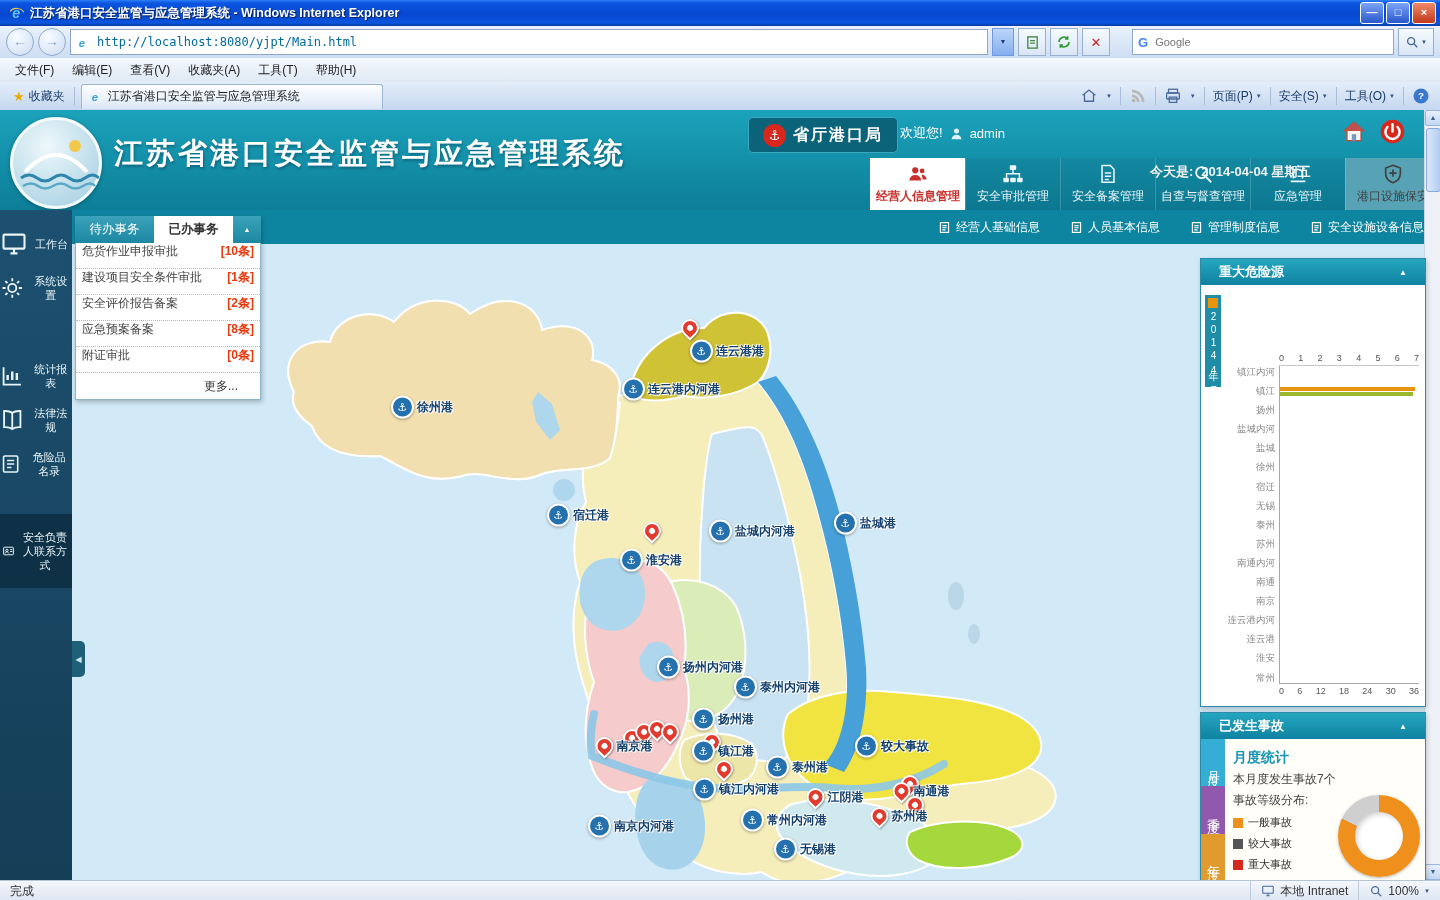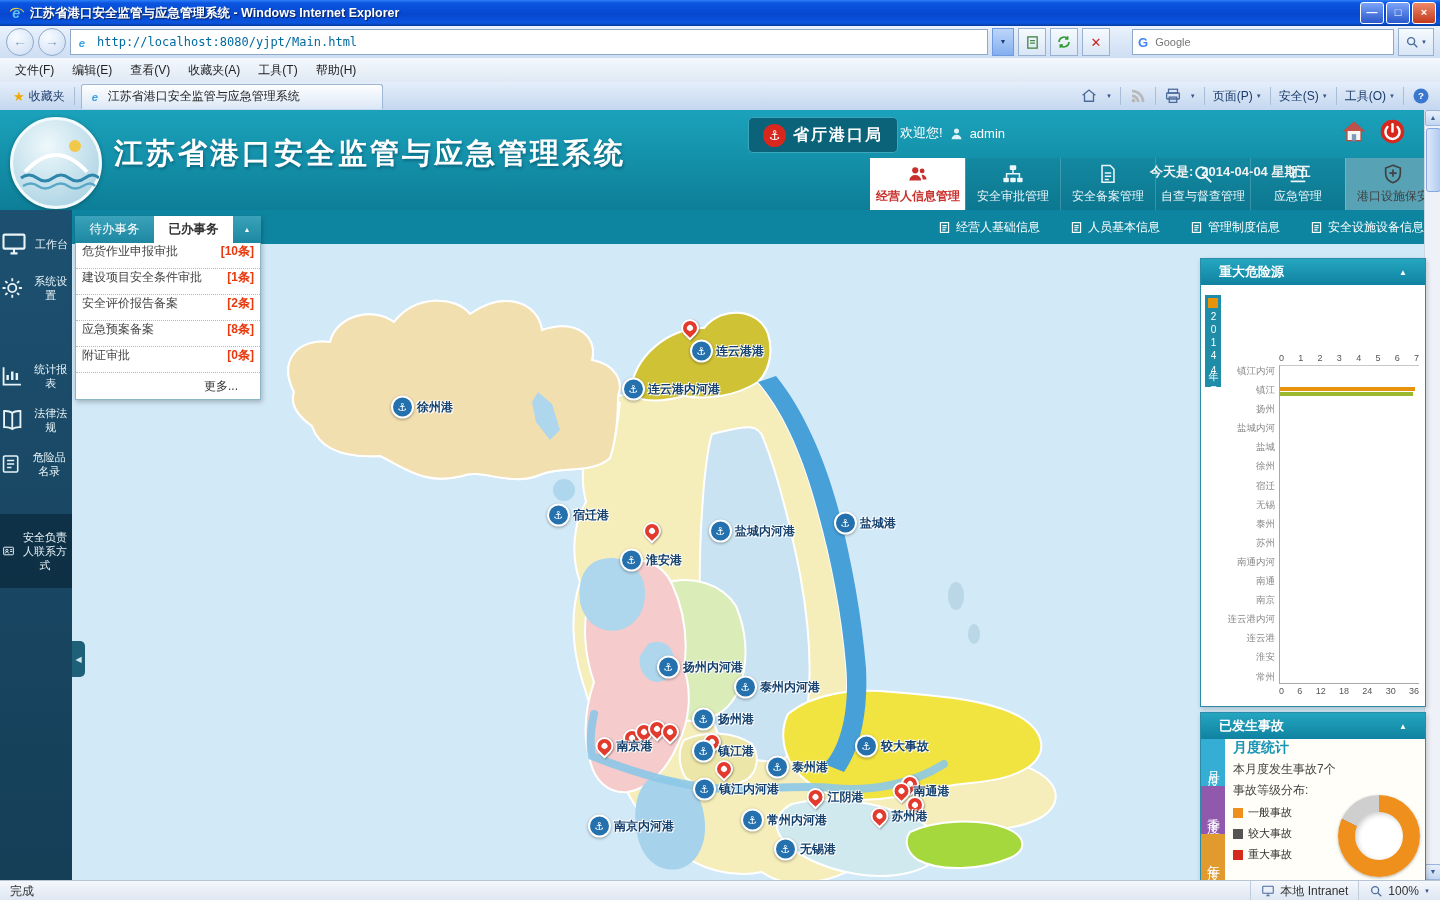--- a/index.html
+++ b/index.html
@@ -106,33 +106,33 @@
   .hz-body{position:relative;height:421px;}
   .hz-strip{position:absolute;left:4px;top:10px;width:16px;background:#1f8da8;display:flex;flex-direction:column;align-items:center;padding:3px 0;}
   .hz-strip-sq{width:10px;height:10px;background:#e8930c;}
   .hz-strip-text{writing-mode:vertical-lr;text-orientation:upright;color:#fff;font-size:10px;letter-spacing:2px;margin-top:3px;}
   .hz-legend{position:absolute;left:28px;top:12px;display:flex;flex-direction:column;gap:8px;}
   .hz-leg{display:flex;align-items:center;gap:4px;font-size:10px;color:#333;}
   .leg-sq{width:9px;height:9px;display:inline-block;flex:none;}
   .hz-chart{position:absolute;left:22px;top:66px;right:6px;bottom:8px;display:grid;grid-template-columns:56px 1fr;grid-template-rows:14px 1fr 14px;}
   .hz-axis{grid-column:2;display:flex;justify-content:space-between;font-size:9px;color:#555;align-items:center;}
   .hz-labels{grid-column:1;grid-row:2;display:flex;flex-direction:column;justify-content:space-between;padding:2px 4px 2px 0;}
-  .hz-name{font-size:9.5px;color:#888;text-align:right;line-height:1;font-family:Liberation Serif, serif;}
+  .hz-name{font-size:9.5px;color:#888;text-align:right;line-height:1;}
   .hz-plot{grid-column:2;grid-row:2;border-left:1px solid #a8a8a8;border-top:1px solid #c8c8c8;border-bottom:1px solid #a8a8a8;display:flex;flex-direction:column;justify-content:space-between;padding:2px 0;}
   .hz-row{display:flex;flex-direction:column;gap:1px;justify-content:center;}
   .hz-bar{height:4px;display:block;}
   .hz-bar.o{background:#e8930c;}
   .hz-bar.g{background:#9cb82e;}
 
   
   .accident-panel{position:absolute;left:1200px;top:602px;width:224px;height:168px;z-index:6;border:1px solid #2a8ca6;background:#fff;box-shadow:1px 2px 5px rgba(0,0,0,.2);}
   .acc-body{display:flex;height:142px;}
   .acc-tabs{width:24px;display:flex;flex-direction:column;}
   .acc-tab{flex:1;color:#fff;font-size:13px;writing-mode:vertical-lr;text-orientation:upright;display:flex;align-items:center;justify-content:center;letter-spacing:2px;cursor:pointer;}
-  .acc-content{flex:1;position:relative;background:#fffef8;padding:0 8px;}
+  .acc-content{flex:1;position:relative;background:#fffef8;padding:10px 8px;}
   .acc-section{font-size:14px;font-weight:bold;color:#1694b4;}
   .acc-summary,.acc-dist{font-size:12px;color:#444;margin-top:4px;}
   .acc-legend{margin-top:6px;display:flex;flex-direction:column;gap:6px;}
   .acc-leg{display:flex;align-items:center;gap:5px;font-size:11px;color:#333;}
   .acc-leg .leg-sq{width:10px;height:10px;}
   .donut{position:absolute;right:5px;bottom:4px;width:82px;height:82px;border-radius:50%;background:conic-gradient(#ef8f1c 0 295deg,#cfcfcf 295deg 360deg);box-shadow:0 1px 3px rgba(0,0,0,.3);}
   .donut::after{content:"";position:absolute;inset:17px;background:#fff;border-radius:50%;box-shadow:inset 2px 2px 5px rgba(0,0,0,.18);}
 
   
   .scrollbar{position:absolute;left:1424px;top:0;bottom:0;width:16px;background:#eef2f8;border-left:1px solid #d0d8e4;}

